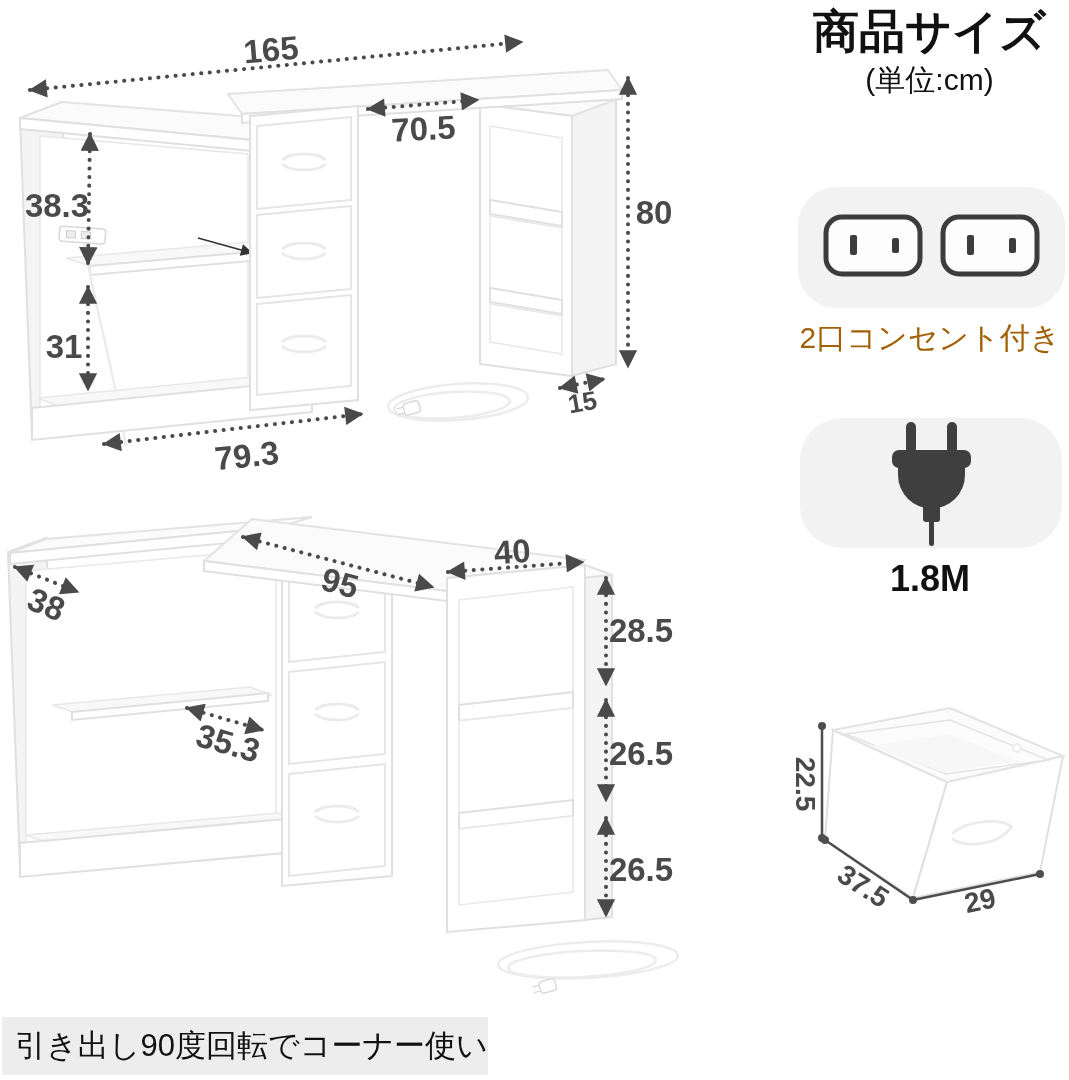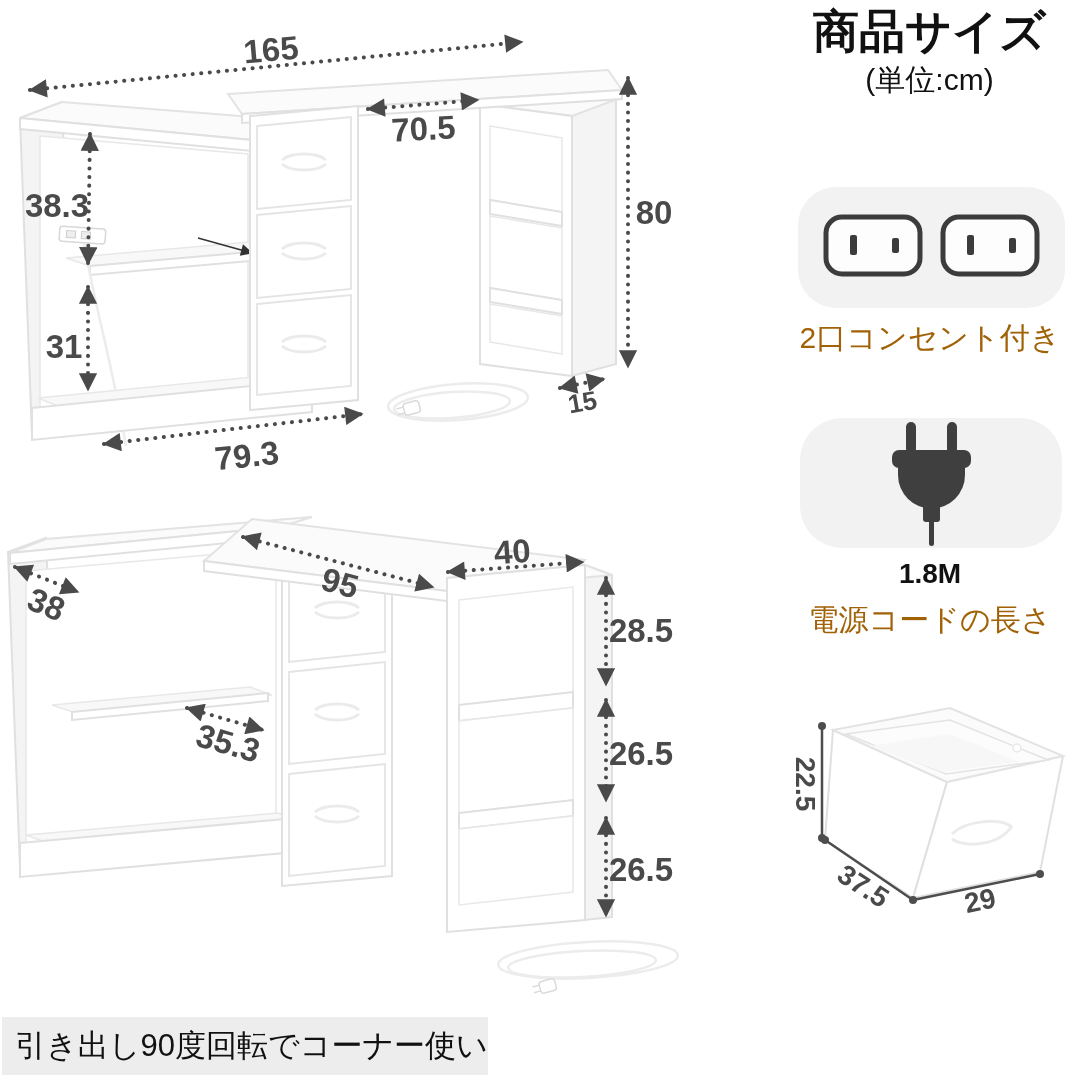--- a/index.html
+++ b/index.html
@@ -17,21 +17,21 @@
   .furn-top{fill:#fbfbfb;stroke:#e3e3e3;stroke-width:2;}
   .furn-soft{fill:#f8f8f8;stroke:#e8e8e8;stroke-width:1.5;}
   .furn-open{fill:#ffffff;stroke:#e8e8e8;stroke-width:1.5;}
   .drawer{fill:#ffffff;stroke:#e4e4e4;stroke-width:1.8;}
   .handle{fill:none;stroke:#ebebeb;stroke-width:3;}
   .cord{fill:none;stroke:#ececec;stroke-width:2.5;}
   .title-main{font-size:46px;font-weight:700;color:#111;text-align:center;line-height:1.1;}
   .title-unit{font-size:30px;font-weight:400;color:#111;text-align:center;}
   .feature-card{background:#f2f2f2;border-radius:38px;}
   .feature-label{font-size:30px;color:#a16207;text-align:center;white-space:nowrap;}
-  .cord-length{font-size:28px;font-weight:700;color:#111;text-align:center;}
+  .cord-length{font-size:36px;font-weight:700;color:#111;text-align:center;}
   .caption-bar{background:#ededed;color:#111;font-size:31px;line-height:58px;
                padding-left:13px;white-space:nowrap;}
 </style>
 </head>
 <body>
 
 <div class="stage">
 
   <svg class="abs" style="left:0;top:12px;" width="680" height="480" viewBox="0 0 680 480">
     <defs>
@@ -212,21 +212,20 @@
     <g fill="#3f3f3f">
       <rect x="22" y="2" width="10" height="32" rx="5"></rect>
       <rect x="63" y="2" width="10" height="32" rx="5"></rect>
       <rect x="8" y="30" width="79" height="18" rx="7"></rect>
       <path d="M14,46 h67 v9 a33.5,33.5 0 0 1 -67,0 z"></path>
       <rect x="39" y="85" width="17" height="17" rx="3"></rect>
       <rect x="45" y="100" width="5" height="26" rx="2.5"></rect>
     </g>
   </svg>
   <div class="abs cord-length" style="left:790px;top:558px;width:280px;">1.8M</div>
-  <div class="abs feature-label" style="left:790px;top:600px;width:280px;">電源コードの長さ</div>
 
   <svg class="abs" style="left:780px;top:688px;" width="289" height="260" viewBox="0 0 289 260">
     <g>
       <polygon class="furn" points="53,42 167,94 133,210 45,152"></polygon>
       <polygon class="furn" points="167,94 283,68 260,184 133,210"></polygon>
       <polygon class="furn-top" points="53,42 170,20 283,68 167,94"></polygon>
       <polygon points="66,46 170,32 268,72 166,86" fill="#fcfcfc" stroke="#e3e3e3" stroke-width="1.5"></polygon>
       <polygon points="90,58 170,46 240,74 162,84" fill="#f7f7f7" stroke="none"></polygon>
       <path class="handle" d="M172,146 c13,-13 47,-17 60,-7" stroke-width="4"></path>
       <path class="handle" d="M172,151 c13,9 47,7 60,-13" stroke-width="4"></path>

